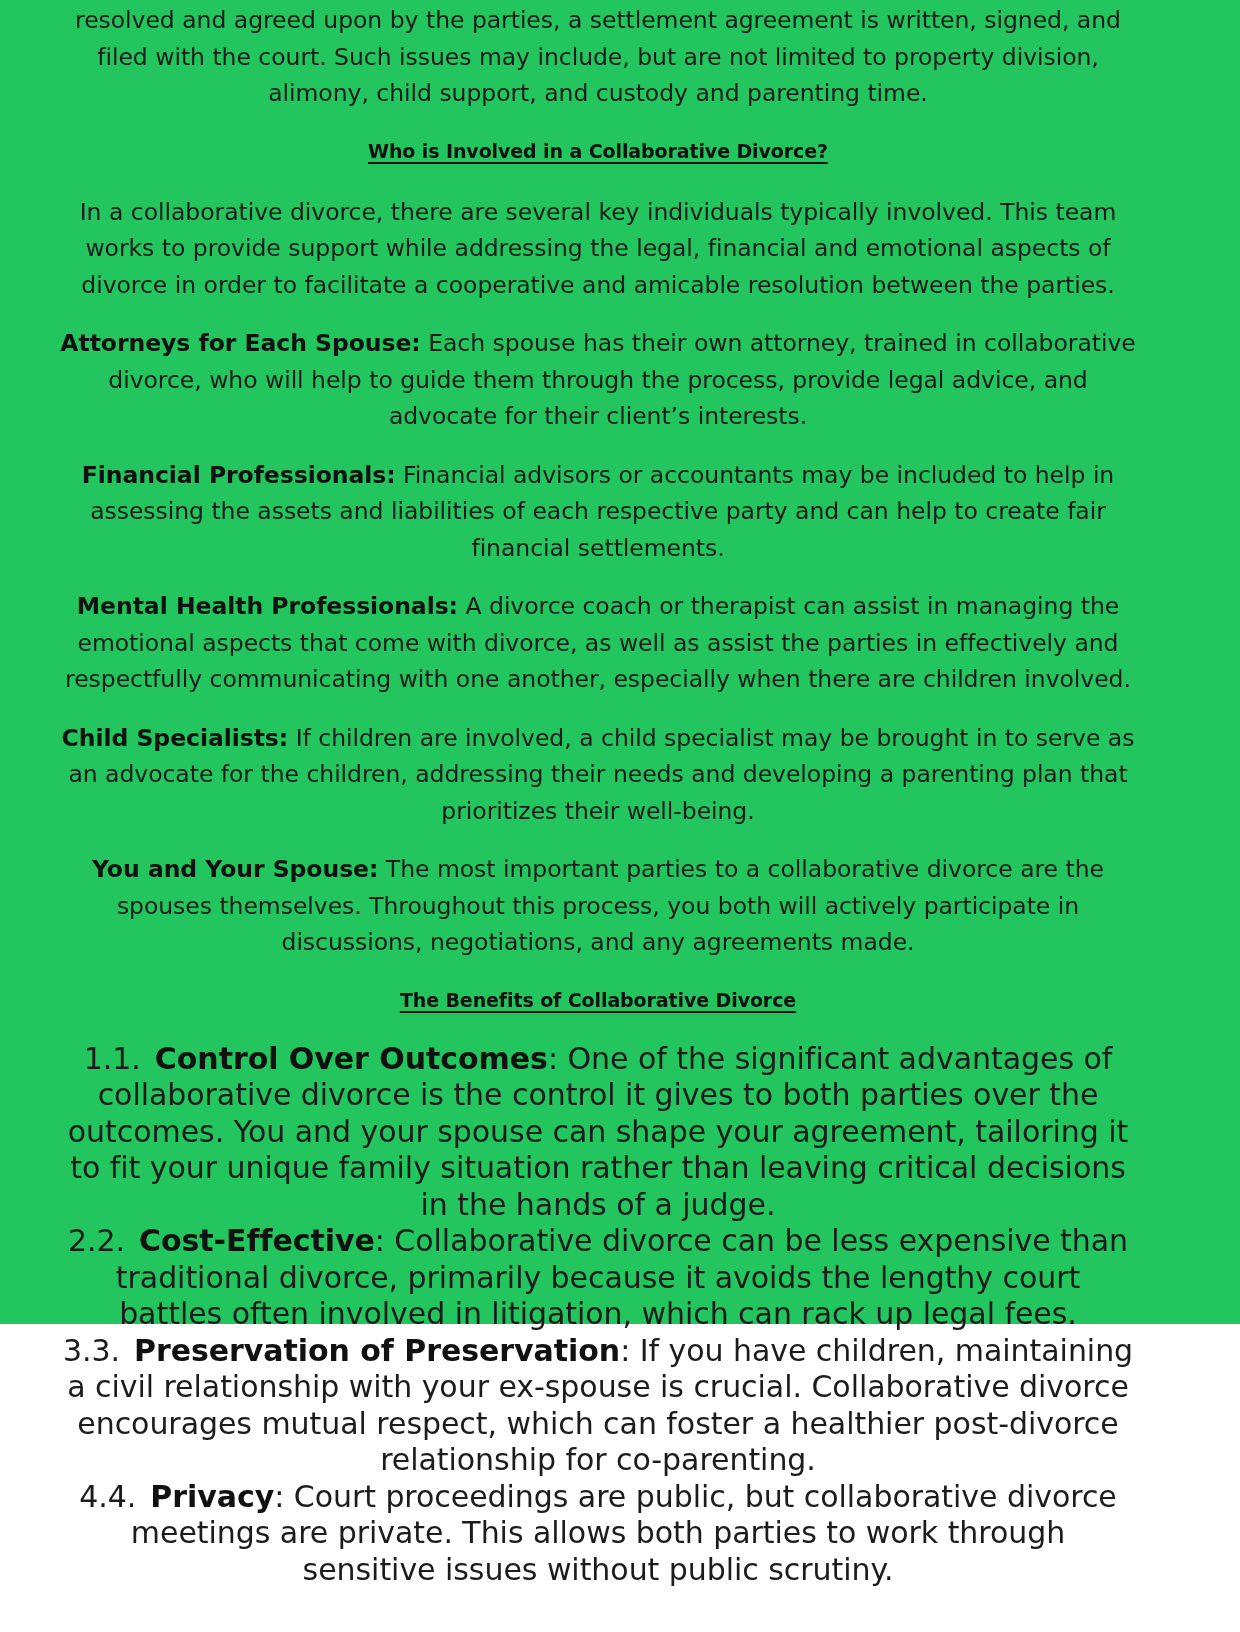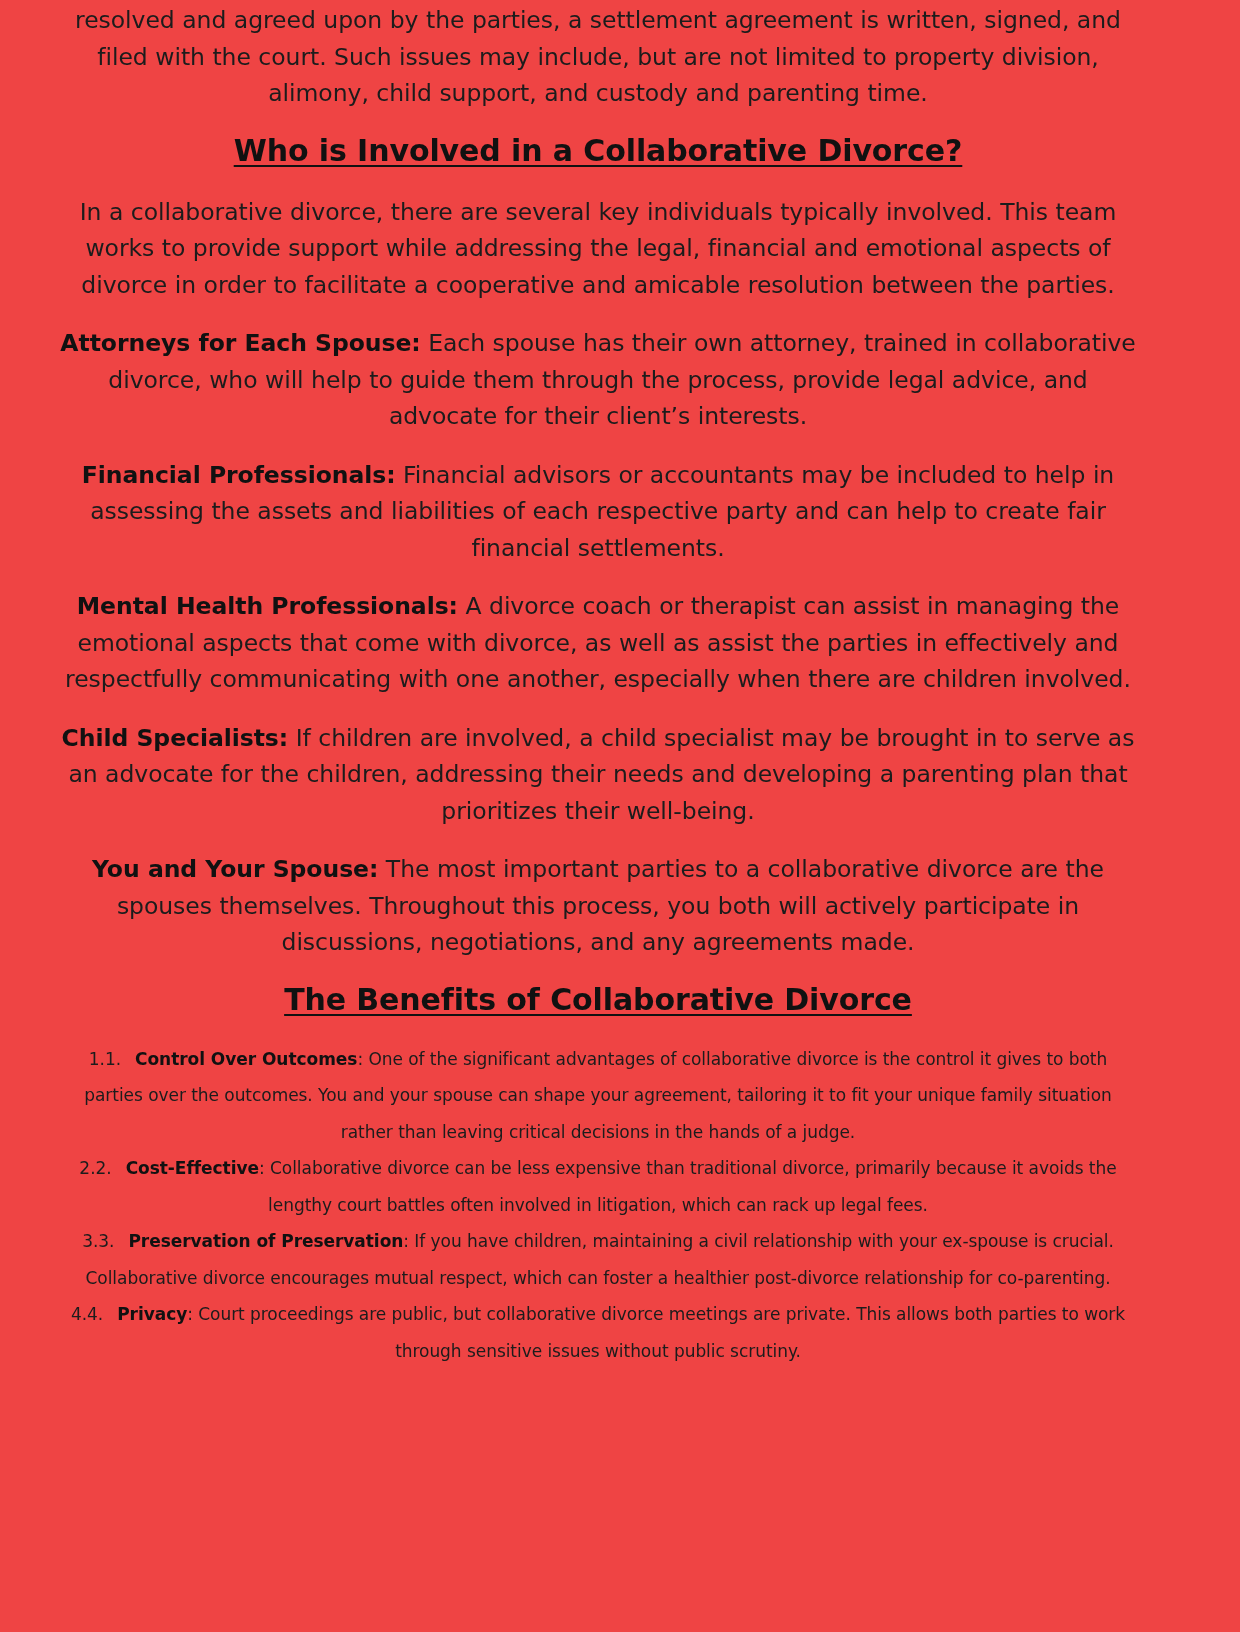--- a/index.html
+++ b/index.html
@@ -12,23 +12,23 @@
     width: 1240px;
     height: 1632px;
     overflow: hidden;
     font-family: "DejaVu Sans", "Liberation Sans", sans-serif;
     color: #1a1a1a;
     -webkit-font-smoothing: antialiased;
   }
   .page {
     box-sizing: border-box;
     width: 1240px;
-    height: 1632px;
+    height: 1324px;
     padding: 0 104px 12px 60px;
-    background: #ef4444;
+    background: #22c55e;
     position: relative;
   }
   .doc-body {
     width: 100%;
   }
   p.para {
     margin: 0 0 22px 0;
     text-align: center;
     font-size: 23.5px;
     line-height: 36.5px;
@@ -36,21 +36,21 @@
     color: #1c1c1c;
     word-spacing: 0.1px;
   }
   p.para.first {
     margin-top: 0;
     padding-top: 2px;
   }
   h2.section-heading {
     margin: 20px 0 26px 0;
     text-align: center;
-    font-size: 30px;
+    font-size: 19px;
     line-height: 34px;
     font-weight: 700;
     text-decoration: underline;
     text-underline-offset: 4px;
     text-decoration-thickness: 2.2px;
     color: #111111;
     letter-spacing: -0.1px;
   }
   h2.section-heading.tight {
     margin: 11px 0 24px 0;
@@ -61,21 +61,21 @@
   }
   ol.benefits-list {
     margin: 0;
     padding: 0 0 0 0;
     list-style: none;
     counter-reset: benefit;
   }
   ol.benefits-list > li {
     counter-increment: benefit;
     text-align: center;
-    font-size: 17px;
+    font-size: 30px;
     line-height: 36.5px;
     letter-spacing: -0.05px;
     color: #1c1c1c;
     margin: 0 0 0 0;
     position: relative;
     padding: 0;
   }
   ol.benefits-list > li .marker {
     font-weight: 400;
     color: #1c1c1c;

